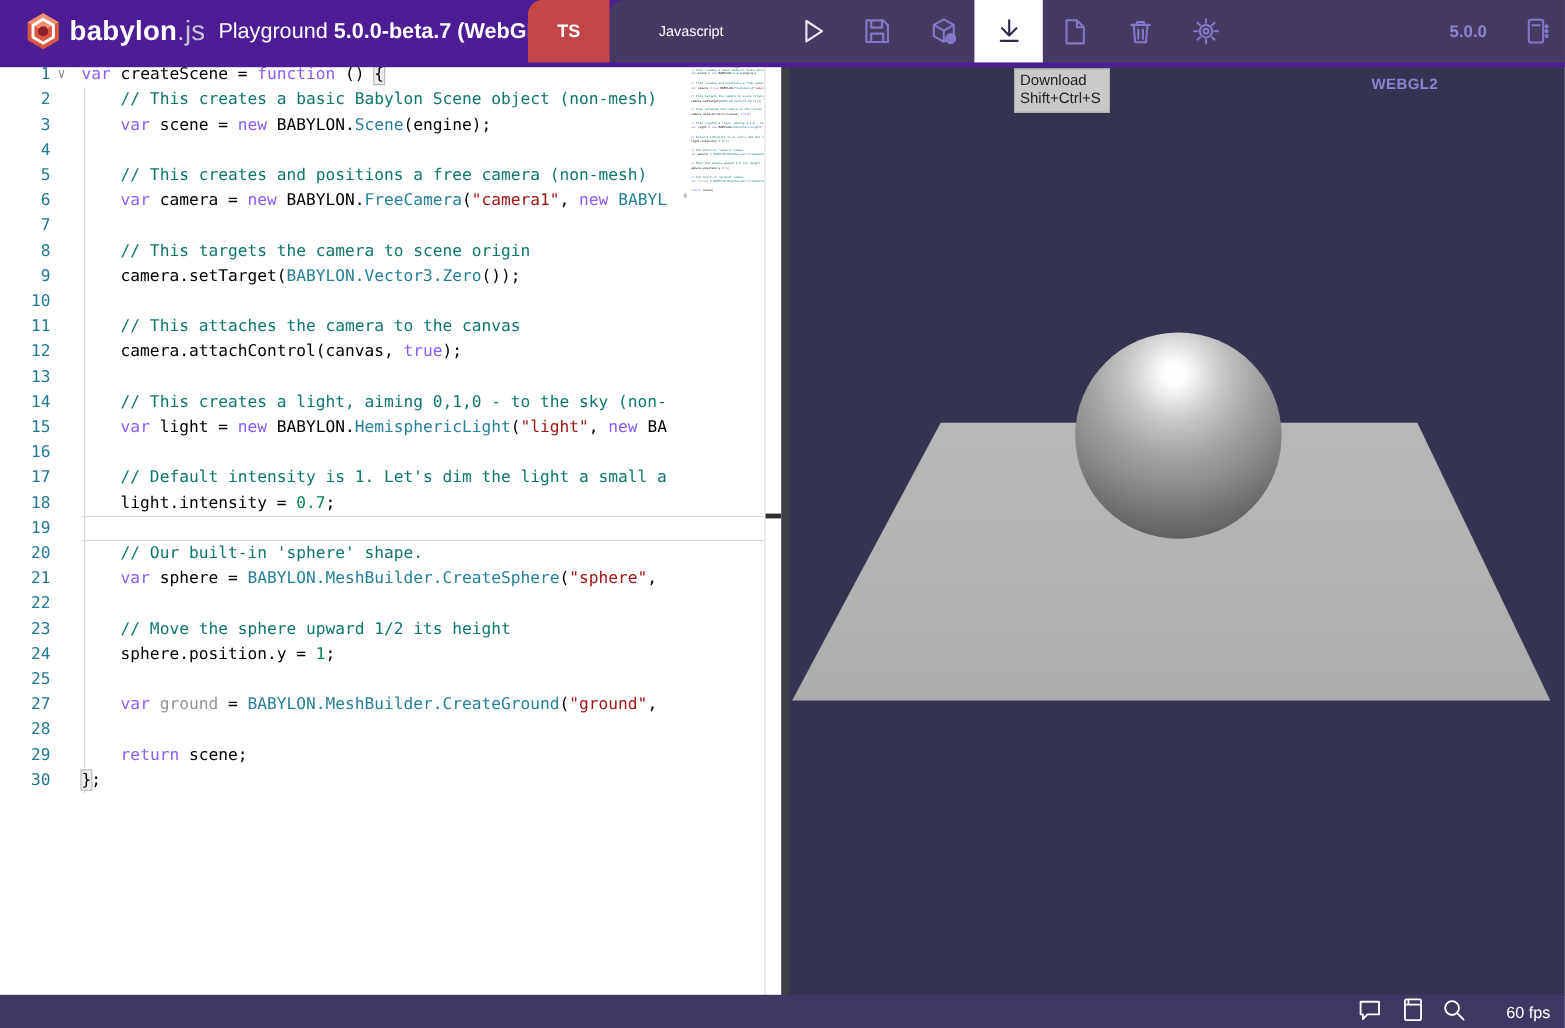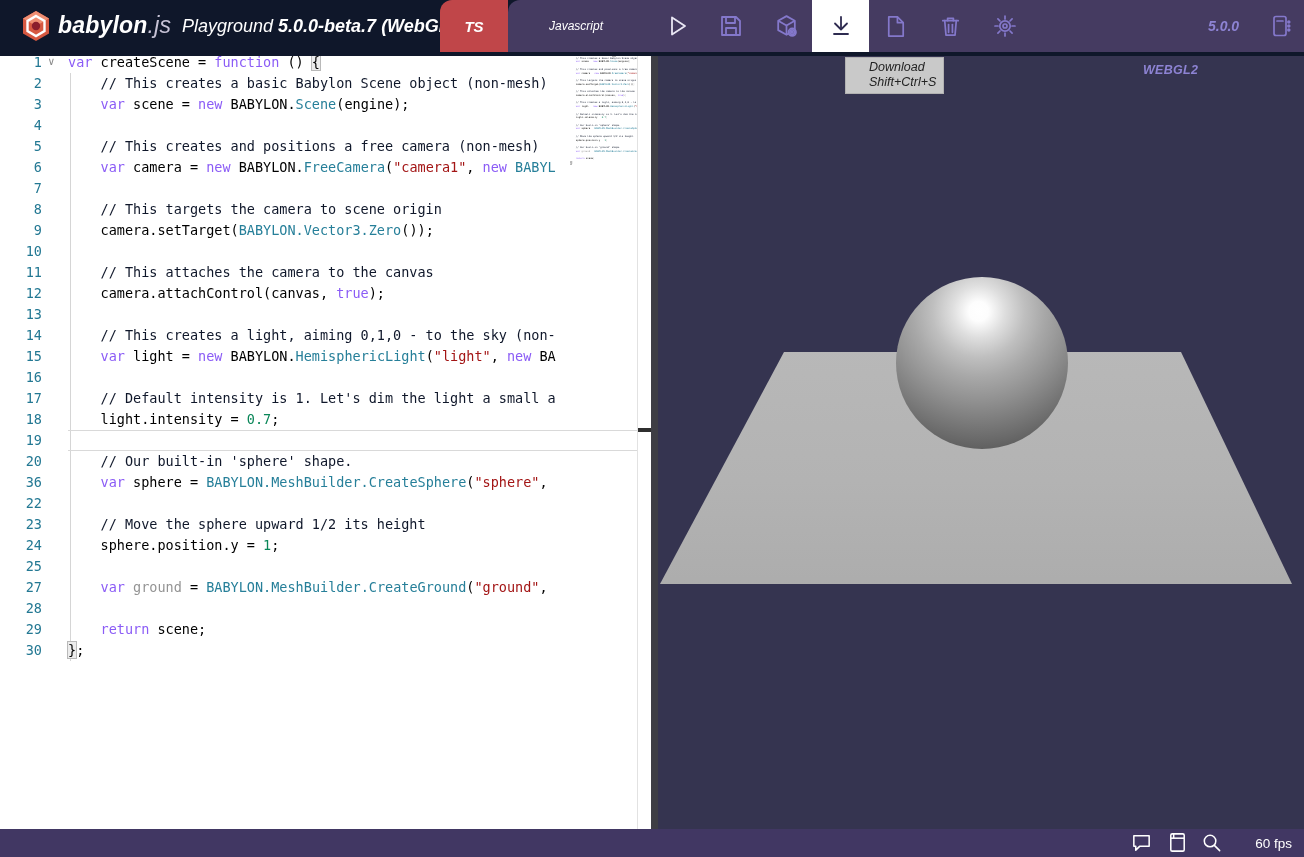--- a/index.html
+++ b/index.html
@@ -1,18 +1,18 @@
 <!DOCTYPE html>
 <html><head>
 <meta charset="utf-8">
 <style>
   html,body{margin:0;padding:0;width:1304px;height:857px;overflow:hidden;background:#ffffff;
             font-family:"Liberation Sans",sans-serif;}
   
-  #header{position:absolute;left:0;top:0;width:1304px;height:56px;background:#0f172a;z-index:20;font-style:italic;}
+  #header{position:absolute;left:0;top:0;width:1304px;height:56px;background:#4c1d95;z-index:20;}
   #header-right{position:absolute;left:508px;top:0;width:796px;height:52px;background:#453b61;border-top-left-radius:12px;}
   #ts-tab{position:absolute;left:440px;top:0;width:68px;height:52px;background:#c04649;border-top-left-radius:12px;
           color:#fff;font-weight:bold;font-size:15px;display:flex;align-items:center;justify-content:center;cursor:pointer;text-align:center;}
   #logo{position:absolute;left:20px;top:10px;width:32px;height:32px;}
   #logo-text{position:absolute;left:58px;top:12px;font-size:23px;color:#fff;font-weight:bold;letter-spacing:.2px;}
   #logo-text .js{font-weight:400;color:#c7c3d6;}
   #pg-title{position:absolute;left:182px;top:16px;font-size:18px;color:#fff;font-weight:400;}
   #pg-title b{font-weight:bold;}
   #lang-select{position:absolute;left:508px;top:0;width:136px;height:52px;color:#fff;font-size:12px;
                display:flex;align-items:center;justify-content:center;cursor:pointer;}
@@ -26,33 +26,33 @@
   #btn-new{left:873px;}
   #btn-trash{left:928px;}
   #btn-gear{left:983px;}
   #webgl-badge{position:absolute;left:1143px;top:0;height:52px;display:flex;align-items:center;
                color:#8d83d3;font-size:12.5px;font-weight:bold;letter-spacing:.3px;margin-top:44px;}
   #version-badge{position:absolute;left:1208px;top:0;height:52px;display:flex;align-items:center;
                color:#8d83d3;font-size:14px;font-weight:bold;}
   #btn-examples{left:1259px;}
   
   #tooltip{position:absolute;left:845px;top:57px;background:#c9c9c9;border:1px solid #b2b2b2;
-           color:#232323;font-size:12.5px;line-height:15px;padding:2px 7px 3px 23px;z-index:40;font-style:italic;}
+           color:#232323;font-size:12.5px;line-height:15px;padding:2px 7px 3px 4px;z-index:40;}
   
   #editor{position:absolute;left:0;top:52px;width:651px;height:778px;background:#fff;z-index:5;}
   #indent-guide{position:absolute;left:70px;top:21px;height:588px;border-left:1px solid #d5d5d5;}
   #current-line{position:absolute;left:68px;top:378px;width:569px;height:21px;box-sizing:border-box;
                 border-top:1px solid #d9d9d9;border-bottom:1px solid #d9d9d9;}
   #code-lines{position:absolute;left:0;top:0;width:570px;overflow:hidden;
               font-family:"DejaVu Sans Mono",monospace;font-size:13.5px;}
   .row{height:21px;line-height:21px;position:relative;}
   .row .ln{position:absolute;left:0;top:0;width:42px;text-align:right;color:#237893;}
   .row .fold{position:absolute;left:48px;top:-1px;color:#8a8a8a;font-size:11px;}
   .row .ct{position:absolute;left:68px;top:0;white-space:pre;}
-  .tk-kw{color:#8b5cf6;} .tk-cm{color:#0f172a;} .tk-ty{color:#267f99;}
+  .tk-kw{color:#8b5cf6;} .tk-cm{color:#0f766e;} .tk-ty{color:#267f99;}
   .tk-st{color:#a31515;} .tk-nu{color:#098658;} .tk-pl{color:#000000;}
   .tk-un{color:#949494;}
   .tk-bm{color:#000;background:#ececec;outline:1px solid #b9b9b9;}
   #minimap{position:absolute;left:570px;top:1px;width:67px;overflow:hidden;
            font-family:"DejaVu Sans Mono",monospace;}
   .mrow{height:3.73px;line-height:3.73px;font-size:2.4px;white-space:pre;overflow:hidden;}
   #minimap-border{position:absolute;left:637px;top:0;height:778px;border-left:1px solid #e2e2e2;}
   #split-handle{position:absolute;left:638px;top:428px;width:13px;height:4px;background:#2f2f2f;z-index:8;cursor:col-resize;}
   
   #render-canvas{position:absolute;left:651px;top:52px;width:646px;height:778px;background:#353450;
@@ -263,21 +263,21 @@
       </div>
       <div class="row">
         <span class="ln">19</span>
         <span class="ct"></span>
       </div>
       <div class="row">
         <span class="ln">20</span>
         <span class="ct"><span class="tk-cm">    // Our built-in 'sphere' shape.</span></span>
       </div>
       <div class="row">
-        <span class="ln">36</span>
+        <span class="ln">21</span>
         <span class="ct"><span class="tk-pl">    </span><span class="tk-kw">var</span><span class="tk-pl"> sphere = </span><span class="tk-ty">BABYLON.MeshBuilder.CreateSphere</span><span class="tk-pl">(</span><span class="tk-st">"sphere"</span><span class="tk-pl">,</span></span>
       </div>
       <div class="row">
         <span class="ln">22</span>
         <span class="ct"></span>
       </div>
       <div class="row">
         <span class="ln">23</span>
         <span class="ct"><span class="tk-cm">    // Move the sphere upward 1/2 its height</span></span>
       </div>

